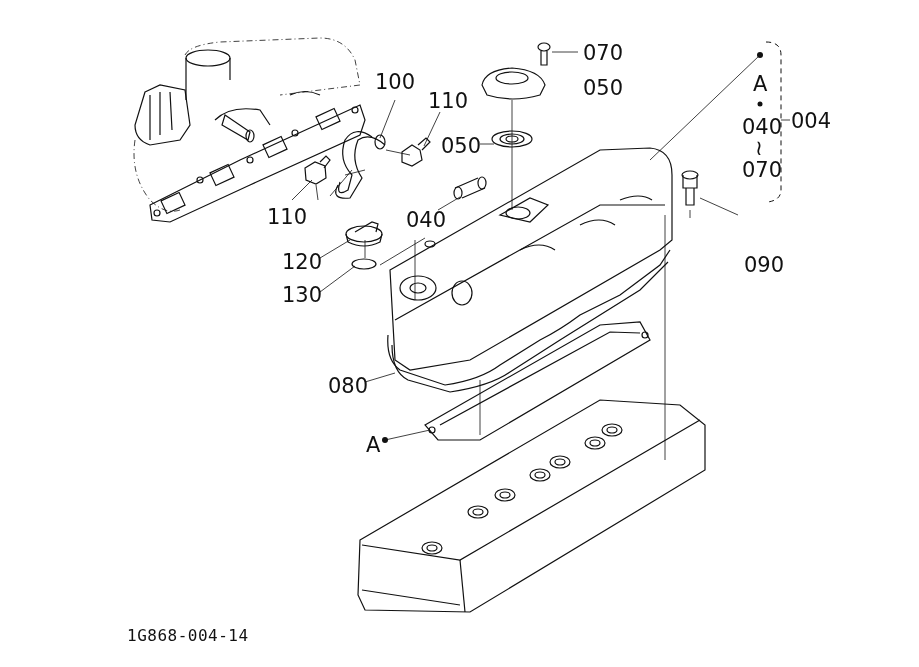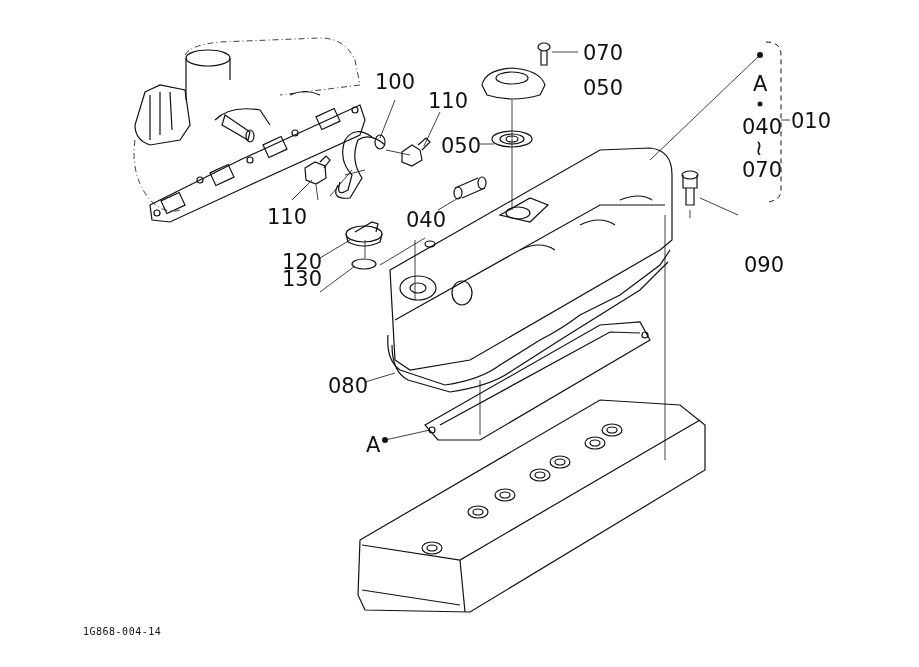--- a/index.html
+++ b/index.html
@@ -1,19 +1,19 @@
 <!DOCTYPE html>
 <html><head>
 <meta charset="utf-8">
 <style>
   html, body { margin:0; padding:0; background:#ffffff; }
   body { width:919px; height:667px; position:relative; overflow:hidden; font-family:"DejaVu Sans", sans-serif; }
   #diagram { position:absolute; left:0; top:0; width:919px; height:667px; }
   .lbl { position:absolute; font-family:"DejaVu Sans", sans-serif; font-size:21px; color:#111; line-height:1; white-space:nowrap; }
-  .code { position:absolute; font-family:"DejaVu Sans Mono", monospace; font-size:10px; color:#111; letter-spacing:0.5px; }
+  .code { position:absolute; font-family:"DejaVu Sans Mono", monospace; font-size:16px; color:#111; letter-spacing:0.5px;margin-left:44px; }
   svg .p { fill:none; stroke:#111; stroke-width:1.2; }
   svg .t { fill:none; stroke:#111; stroke-width:0.8; }
   svg .d { fill:none; stroke:#111; stroke-width:0.8; stroke-dasharray:6 3 1 3; }
   svg .ds { fill:none; stroke:#111; stroke-width:1; stroke-dasharray:5 4; }
   svg .f { fill:#fff; stroke:#111; stroke-width:1.2; }
   svg .dot { fill:#111; }
 </style>
 </head>
 <body>
 
@@ -167,24 +167,24 @@
 </svg>
 
 <div class="lbl" style="left:583px;top:43px;">070</div>
 <div class="lbl" style="left:583px;top:78px;">050</div>
 <div class="lbl" style="left:441px;top:136px;">050</div>
 <div class="lbl" style="left:375px;top:72px;">100</div>
 <div class="lbl" style="left:428px;top:91px;">110</div>
 <div class="lbl" style="left:267px;top:207px;">110</div>
 <div class="lbl" style="left:406px;top:210px;">040</div>
 <div class="lbl" style="left:282px;top:252px;">120</div>
-<div class="lbl" style="left:282px;top:269px;">130</div>
+<div class="lbl" style="left:282px;top:285px;">130</div>
 <div class="lbl" style="left:744px;top:207px;margin-top:48px;">090</div>
 <div class="lbl" style="left:328px;top:376px;">080</div>
 <div class="lbl" style="left:366px;top:435px;">A</div>
 
 <div class="lbl" style="left:753px;top:74px;">A</div>
 <div class="lbl" style="left:742px;top:117px;">040</div>
 <div class="lbl" style="left:755px;top:138px;">≀</div>
 <div class="lbl" style="left:742px;top:160px;">070</div>
-<div class="lbl" style="left:791px;top:111px;">010</div>
+<div class="lbl" style="left:791px;top:111px;">004</div>
 
 <div class="code" style="left:83px;top:626px;">1G868-004-14</div>
 
 </body></html>

